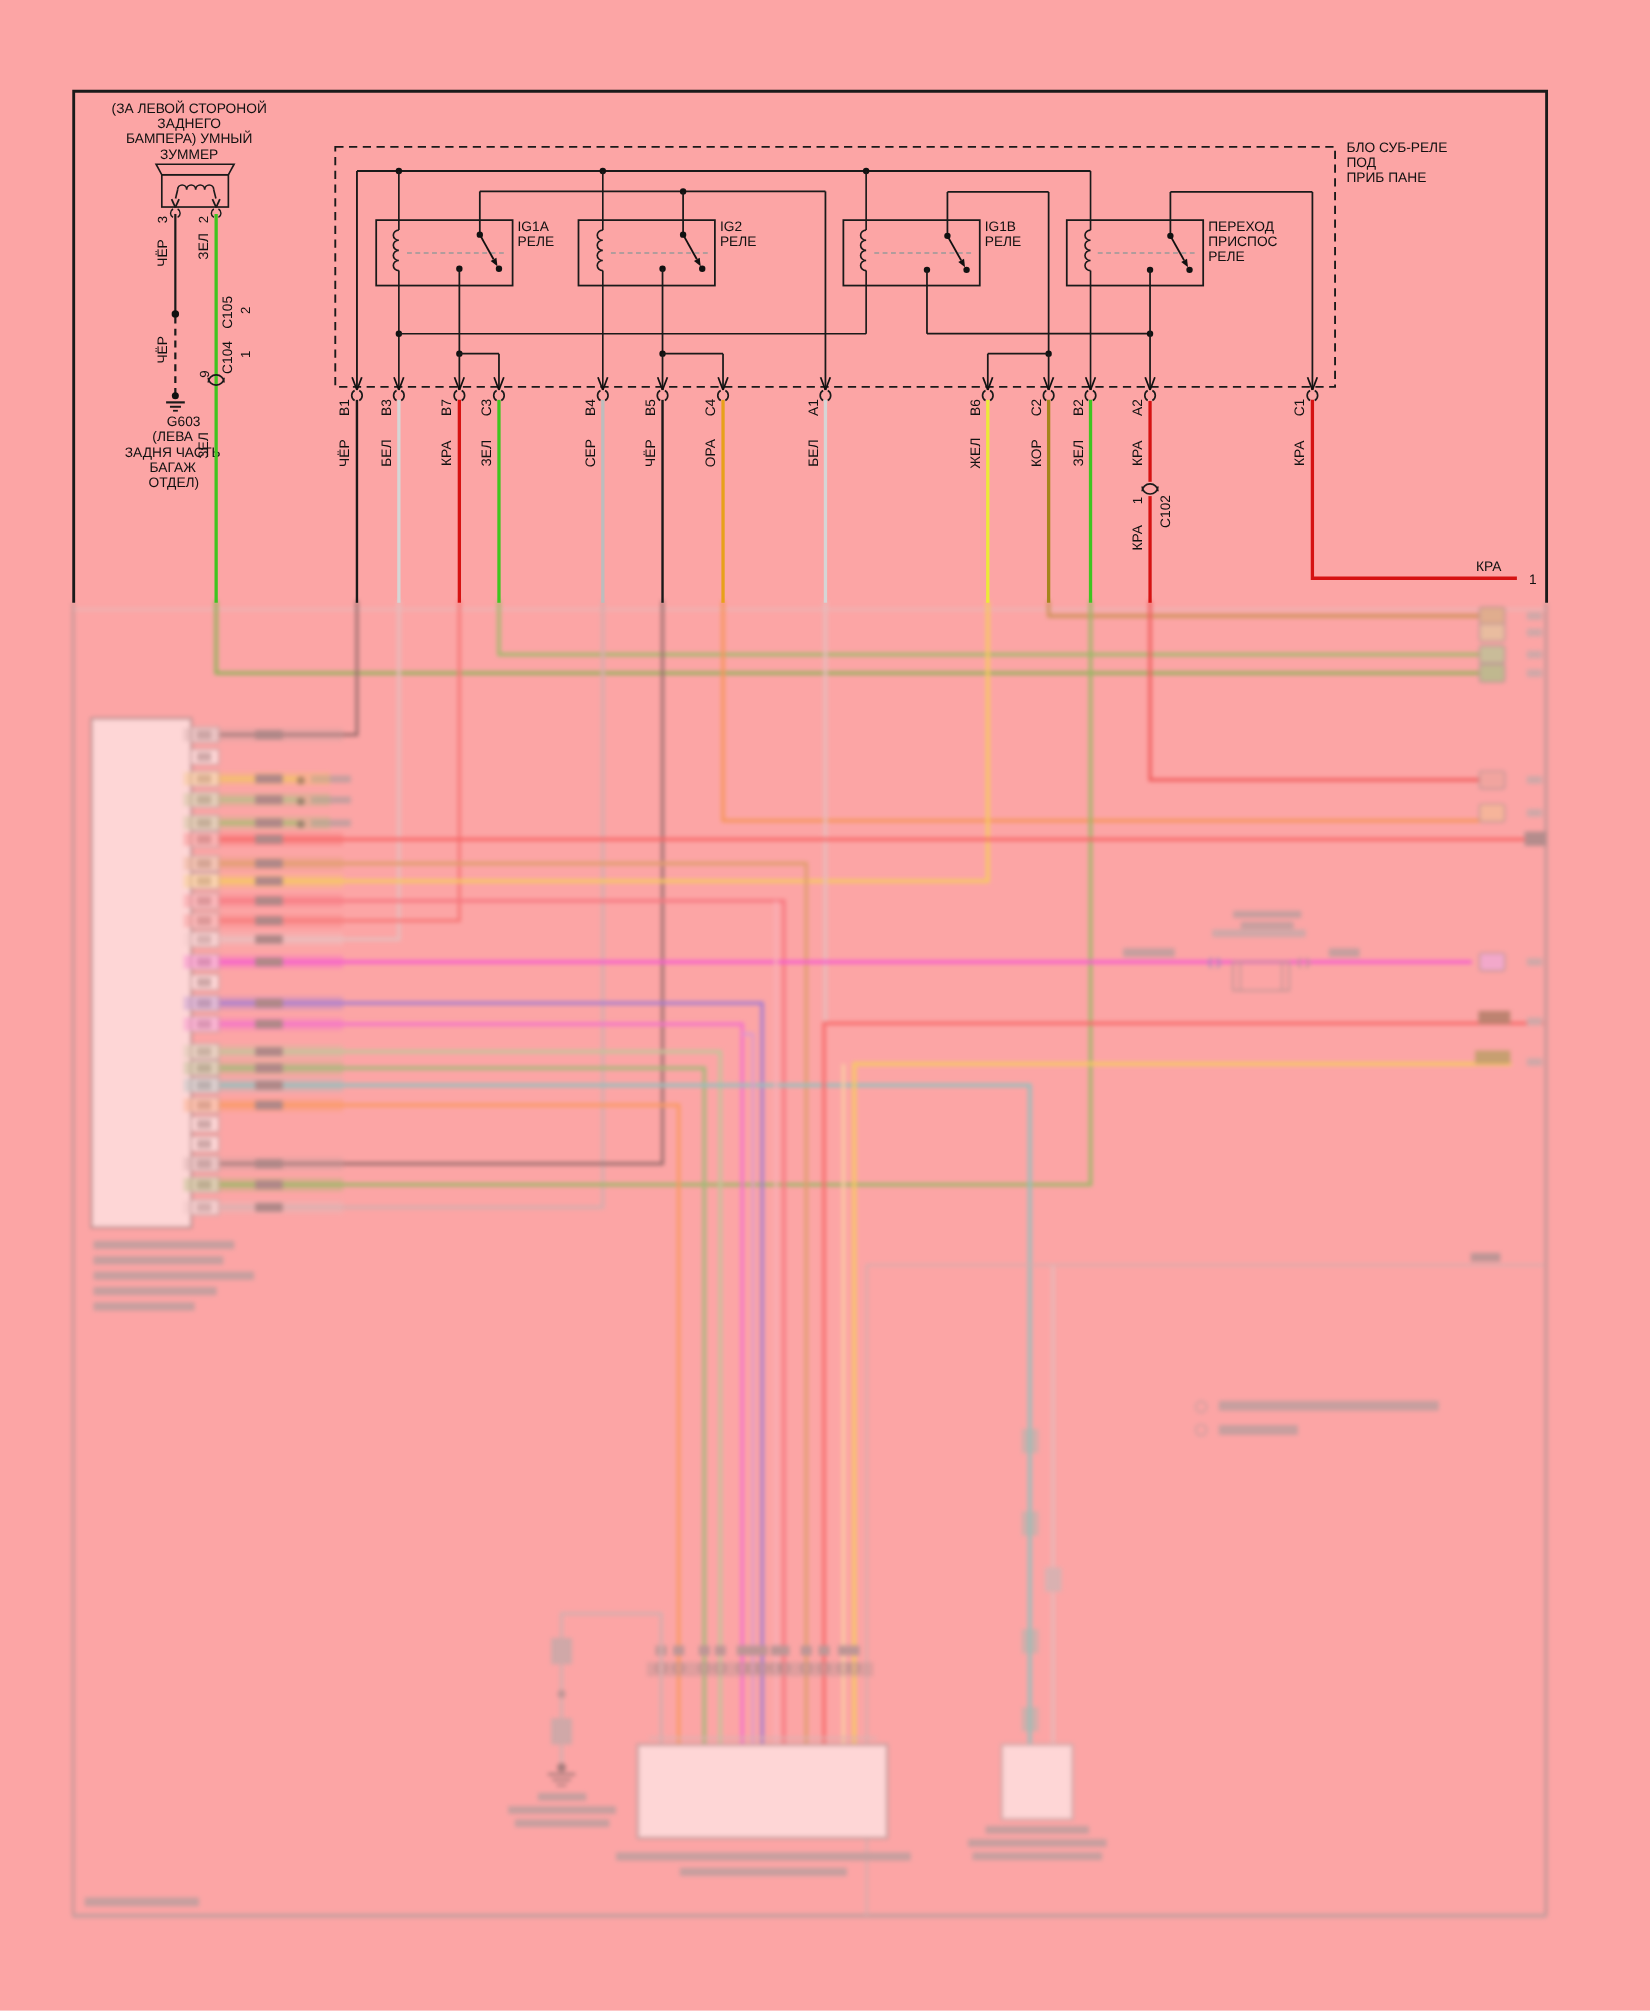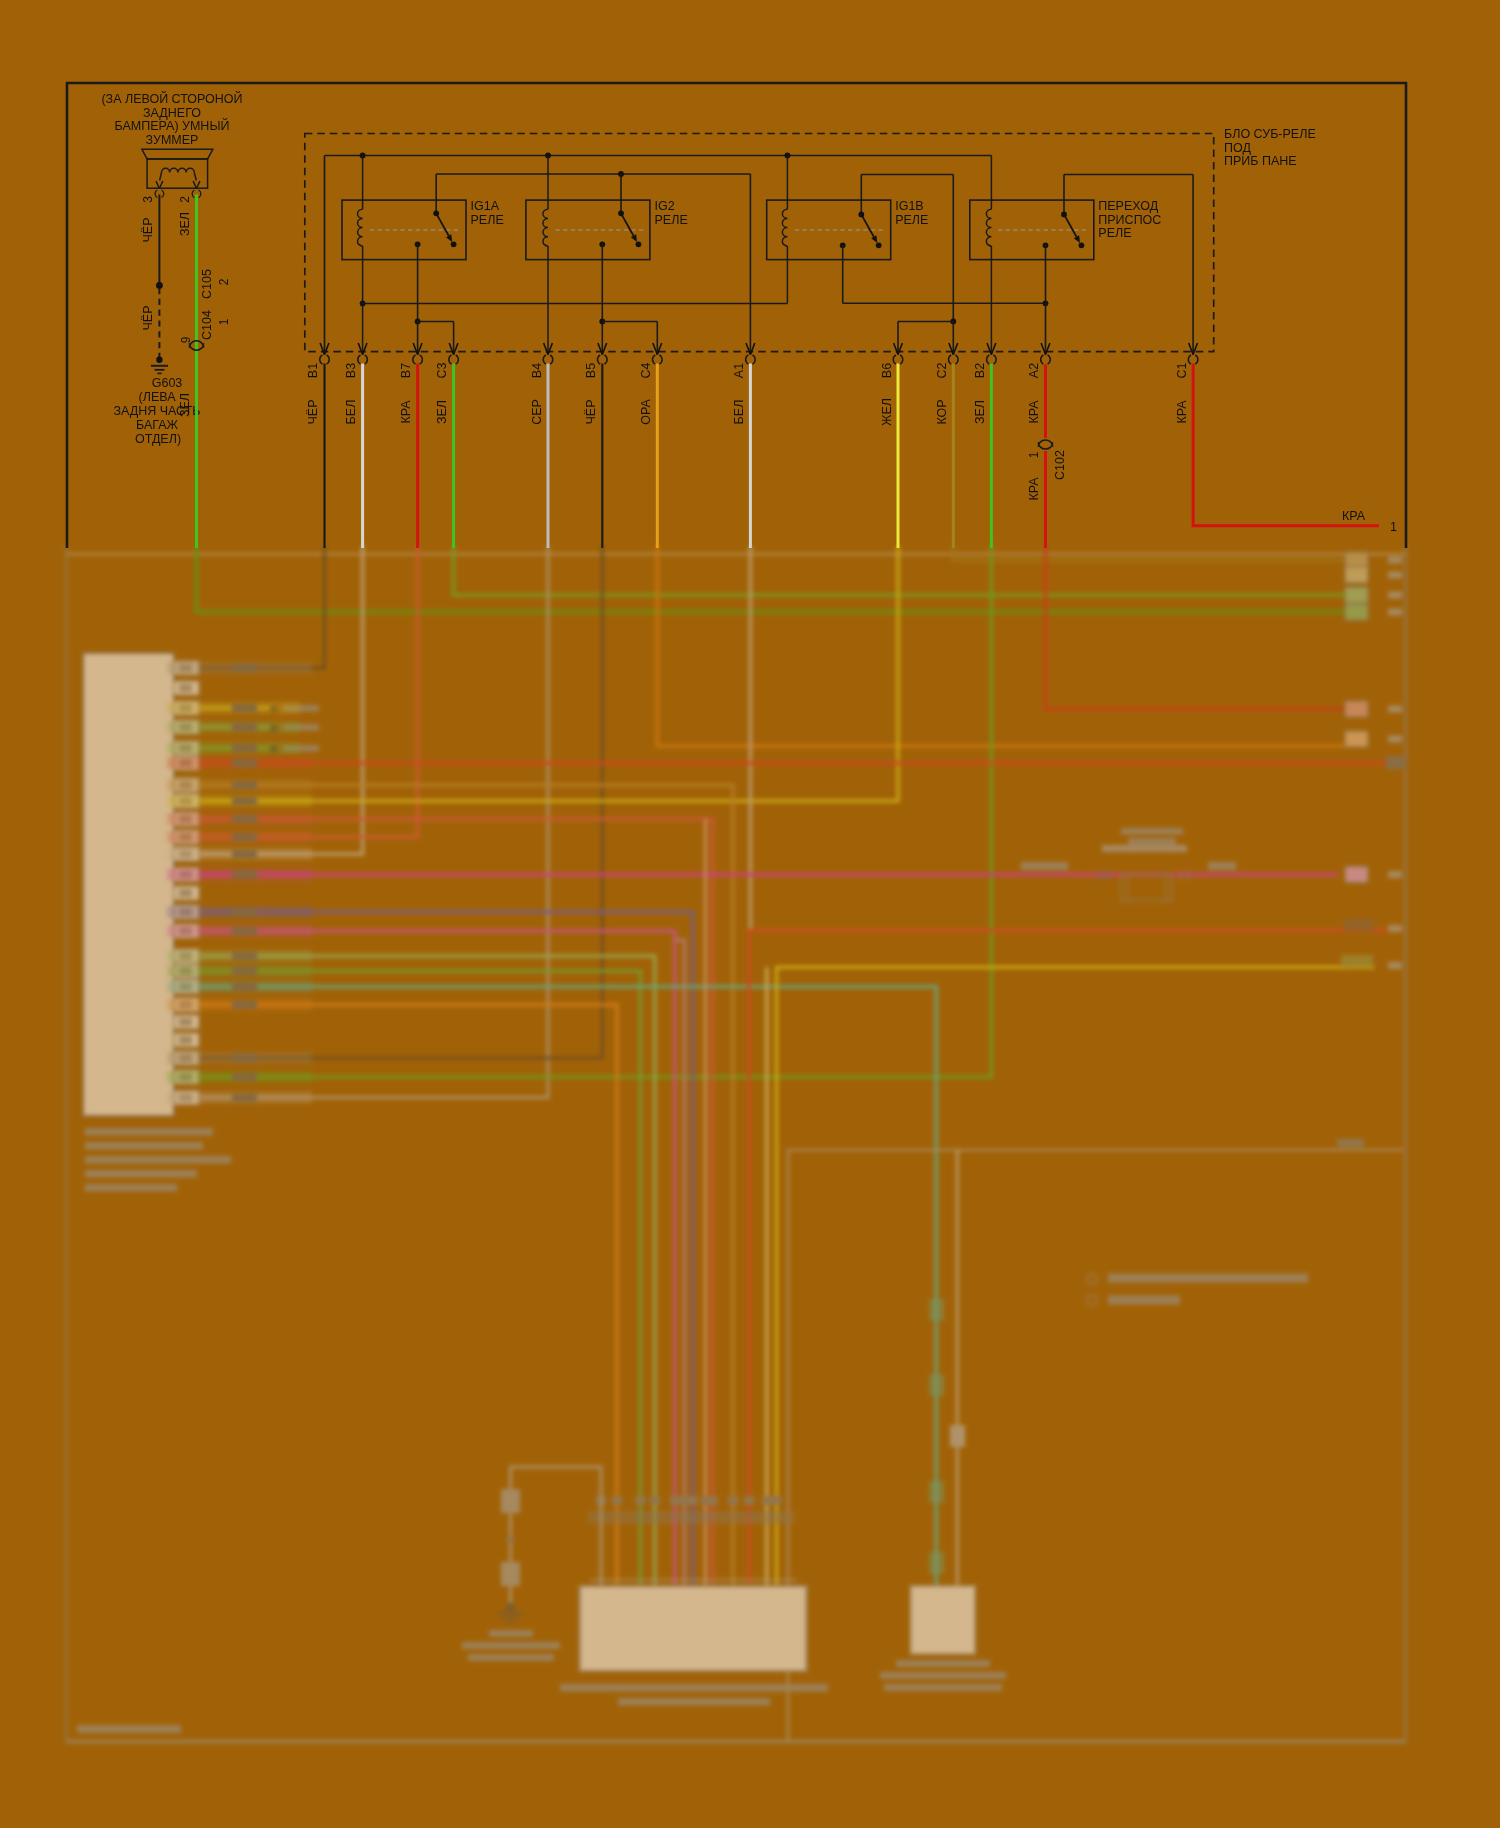--- a/index.html
+++ b/index.html
@@ -1,15 +1,15 @@
 <!DOCTYPE html>
 <html><head><meta charset="utf-8">
 <style>
 html,body{margin:0;padding:0;background:#fff;}
-#page{position:relative;width:1500px;height:1828px;background:#a16207;overflow:hidden;font-family:"Liberation Sans",sans-serif;}
+#page{position:relative;width:1500px;height:1828px;background:#fca5a5;overflow:hidden;font-family:"Liberation Sans",sans-serif;}
 #page svg{position:absolute;top:0;left:0;}
 .fade{filter:blur(2.1px) opacity(0.54);}
 </style></head>
 <body>
 <div id="page">
 <svg class="fade" width="1500" height="1828">
 <line x1="66.5" y1="548" x2="66.5" y2="1742" stroke="#888" stroke-width="2.2" stroke-linecap="butt"></line>
 <line x1="1405.5" y1="548" x2="1405.5" y2="1742" stroke="#888" stroke-width="2.6" stroke-linecap="butt"></line>
 <line x1="66" y1="1741.5" x2="1406" y2="1741.5" stroke="#999" stroke-width="3.6" stroke-linecap="butt"></line>
 <line x1="67" y1="554" x2="1405" y2="554" stroke="#cfcfcf" stroke-width="1.6" stroke-linecap="butt"></line>

